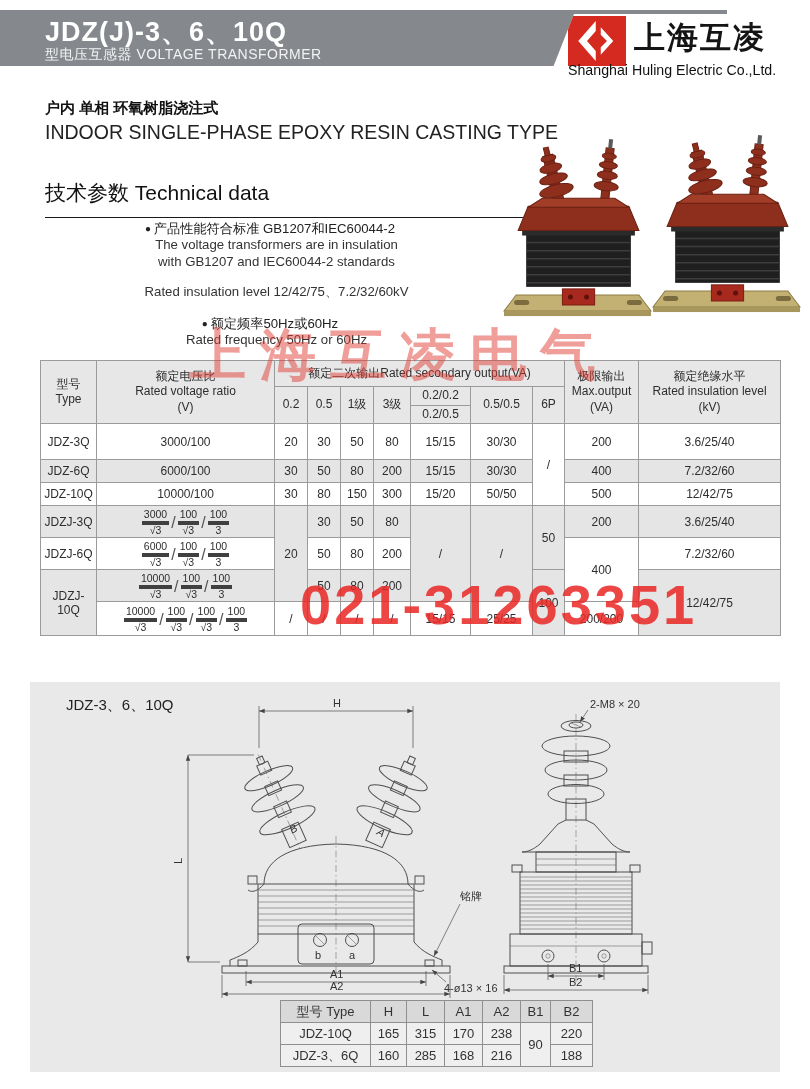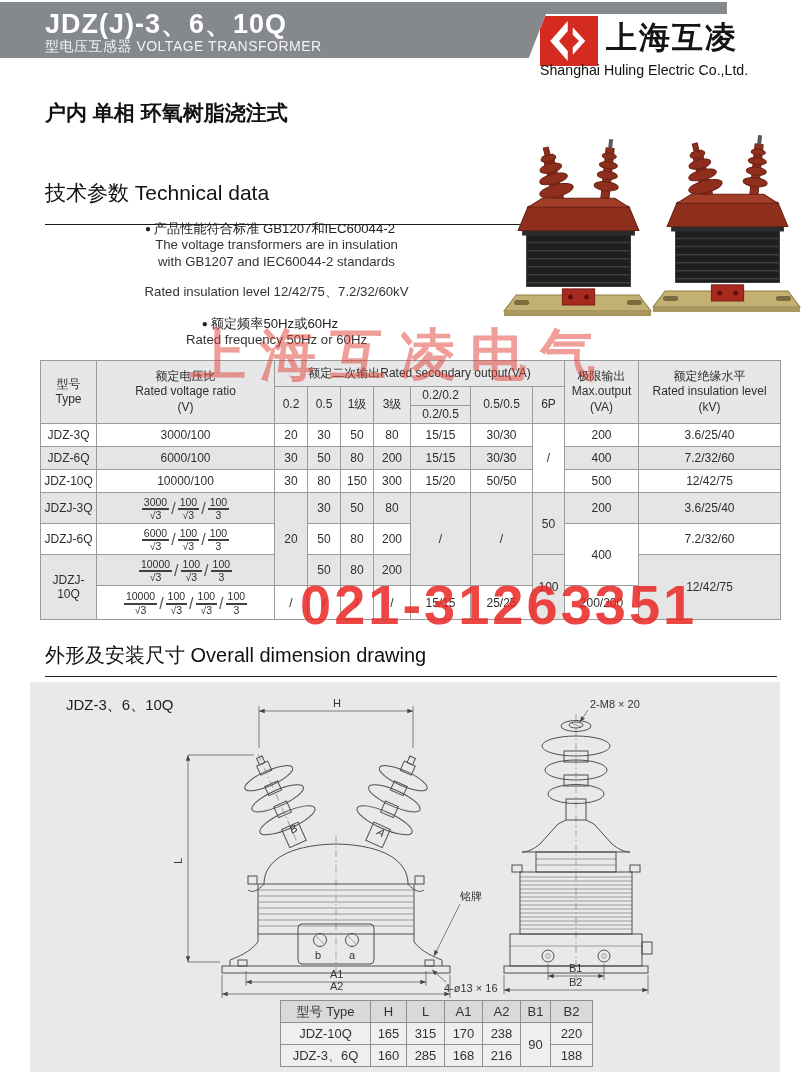--- a/index.html
+++ b/index.html
@@ -1,53 +1,53 @@
 <!DOCTYPE html>
 <html><head>
 <meta charset="utf-8">
 <style>
   html,body{margin:0;padding:0;background:#fff;}
   .page{position:relative;width:810px;height:1089px;background:#fff;overflow:hidden;
         font-family:"Liberation Sans","DejaVu Sans",sans-serif;color:#1a1a1a;}
   
-  .topbar{position:absolute;left:0;top:2px;width:727px;height:56px;background:#85898e;}
+  .topbar{position:absolute;left:0;top:10px;width:727px;height:56px;background:#85898e;}
   .doc-title{position:absolute;left:45px;top:4px;font-size:27px;font-weight:bold;color:#fff;letter-spacing:1px;}
   .doc-subtitle{position:absolute;left:45px;top:36px;font-size:14px;color:#f2f2f2;letter-spacing:.5px;}
-  .logotab{position:absolute;left:524px;top:14px;width:242px;height:66px;background:#fff;
+  .logotab{position:absolute;left:552px;top:14px;width:242px;height:66px;background:#fff;
            clip-path:polygon(22px 0,100% 0,100% calc(100% - 12px),calc(100% - 12px) 100%,10px 100%,0 calc(100% - 10px));}
   .logo-square{position:absolute;left:16px;top:2px;width:58px;height:50px;background:#d42a20;}
   .logo-square svg{width:100%;height:100%;display:block;}
   .brand{position:absolute;left:82px;top:3px;font-size:31px;font-weight:bold;color:#141414;letter-spacing:2px;}
   .company{position:absolute;left:16px;top:48px;font-size:14.2px;color:#111;}
   
-  .intro-cn{position:absolute;left:45px;top:99px;font-size:21px;font-weight:600;color:#111;}
+  .intro-cn{position:absolute;left:45px;top:99px;font-size:15px;font-weight:600;color:#111;}
   .intro-en{position:absolute;left:45px;top:121px;font-size:19.5px;color:#222;}
   .tech-h{position:absolute;left:45px;top:179px;width:488px;font-size:21px;font-weight:500;color:#111;
-          padding-bottom:17px;border-bottom:1.5px solid #1a1a1a;}
+          padding-bottom:10px;border-bottom:1.5px solid #1a1a1a;}
   .bullets{position:absolute;left:45px;top:220px;width:450px;text-align:center;}
   .bullet{margin-bottom:14px;}
   .bcn{font-size:13.2px;color:#222;line-height:17px;}
   .bcn::before{content:"● ";font-size:10px;vertical-align:1px;}
   .ben{font-size:13.2px;color:#333;line-height:16.5px;padding-left:13px;}
   .photo{position:absolute;left:500px;top:128px;width:302px;height:205px;}
   
   .wm{position:absolute;pointer-events:none;z-index:6;font-weight:bold;white-space:nowrap;}
   .wm1{left:190px;top:318px;font-size:56px;letter-spacing:14px;color:rgba(224,62,54,.5);}
   .wm2{left:300px;top:572px;font-size:56px;letter-spacing:3px;color:rgba(233,39,35,.85);}
   .wm3{left:348px;top:626px;font-size:34px;letter-spacing:9px;color:rgba(233,39,35,.78);}
   
   .mtab{position:absolute;left:40px;top:360px;width:740px;border-collapse:collapse;table-layout:fixed;
         font-size:12px;color:#2e2e2e;z-index:2;}
   .mtab th,.mtab td{border:1px solid #9b9b9b;text-align:center;vertical-align:middle;padding:1px 2px;}
   .mtab thead th{background:#e7e7e7;font-weight:normal;white-space:pre-line;line-height:1.3;}
   .mtab tr.shade td{background:#e5e5e5;}
   .mtab td.wh{background:#fff;}
   .fracwrap{display:inline-flex;align-items:center;justify-content:center;gap:1px;}
   .fr{display:inline-flex;flex-direction:column;font-size:10.5px;line-height:1.1;}
-  .fn{border-bottom:2px solid #404040;padding:0 2px;}
+  .fn{border-bottom:4px solid #404040;padding:0 2px;}
   .fsl{font-size:16px;color:#555;padding:0 1px;}
   
   .dim-h{position:absolute;left:45px;top:642px;width:732px;font-size:20px;font-weight:500;color:#111;
          padding-bottom:7px;border-bottom:1.5px solid #222;}
   .drawbox{position:absolute;left:30px;top:682px;width:750px;height:390px;background:#e9e9e9;}
   .draw-label{position:absolute;left:36px;top:14px;font-size:15px;color:#222;}
   .frontview{position:absolute;left:116px;top:12px;}
   .sideview{position:absolute;left:444px;top:12px;}
   .ln{fill:none;stroke:#4f4f4f;stroke-width:1;}
   .thin{fill:none;stroke:#6a6a6a;stroke-width:.6;}
@@ -75,20 +75,21 @@
       <svg viewBox="0 0 40 40">
         <polygon points="19,4 5,20 19,36 19,28 12,20 19,12" fill="#ffffff"></polygon>
         <polygon points="23,9 33,20 23,31 23,25 28,20 23,15" fill="#ffffff"></polygon>
       </svg>
     </div>
     <div class="brand">上海互凌</div>
     <div class="company">Shanghai Huling Electric Co.,Ltd.</div>
   </div>
 
   <div class="intro-cn">户内  单相  环氧树脂浇注式</div>
+  <div class="intro-en">INDOOR SINGLE-PHASE EPOXY RESIN CASTING TYPE</div>
 
   <div class="tech-h">技术参数  Technical data</div>
   <div class="bullets">
     <div class="bullet">
       <div class="bcn">产品性能符合标准 GB1207和IEC60044-2</div>
       <div class="ben">The voltage transformers are in insulation</div>
       <div class="ben">with GB1207 and IEC60044-2 standards</div>
     </div>
     <div class="bullet">
       <div class="ben">Rated insulation level 12/42/75、7.2/32/60kV</div>
@@ -177,21 +178,21 @@
         <th rowspan="2">3级</th>
         <th>0.2/0.2</th>
         <th rowspan="2">0.5/0.5</th>
         <th rowspan="2">6P</th>
       </tr>
       <tr style="height:16px">
         <th>0.2/0.5</th>
       </tr>
     </thead>
     <tbody id="mtab-body">
-        <tr style="height: 23px; margin-left: 44px;">
+        <tr style="height: 36px; margin-left: 44px;">
           <td>JDZ-3Q</td>
           <td>3000/100</td>
           <td>20</td>
           <td>30</td>
           <td>50</td>
           <td>80</td>
           <td>15/15</td>
           <td>30/30</td>
           <td rowspan="3" class="wh">/</td>
           <td>200</td>
@@ -323,21 +324,20 @@
           <td>/</td>
           <td>/</td>
           <td>/</td>
           <td>15/15</td>
           <td>25/25</td>
           <td>200/200</td>
         </tr>
       </tbody>
   </table>
 
-  <div class="dim-h">外形及安装尺寸  Overall dimension drawing</div>
 
   <div class="drawbox">
     <div class="draw-label">JDZ-3、6、10Q</div>
 
     <svg class="frontview" viewBox="0 0 365 305" width="365" height="305">
       <defs>
         <marker id="fa" viewBox="0 0 10 10" refX="9" refY="5" markerWidth="9" markerHeight="9" orient="auto-start-reverse">
           <path d="M0 1.5 L9 5 L0 8.5 Z" fill="#444"></path>
         </marker>
       </defs>

